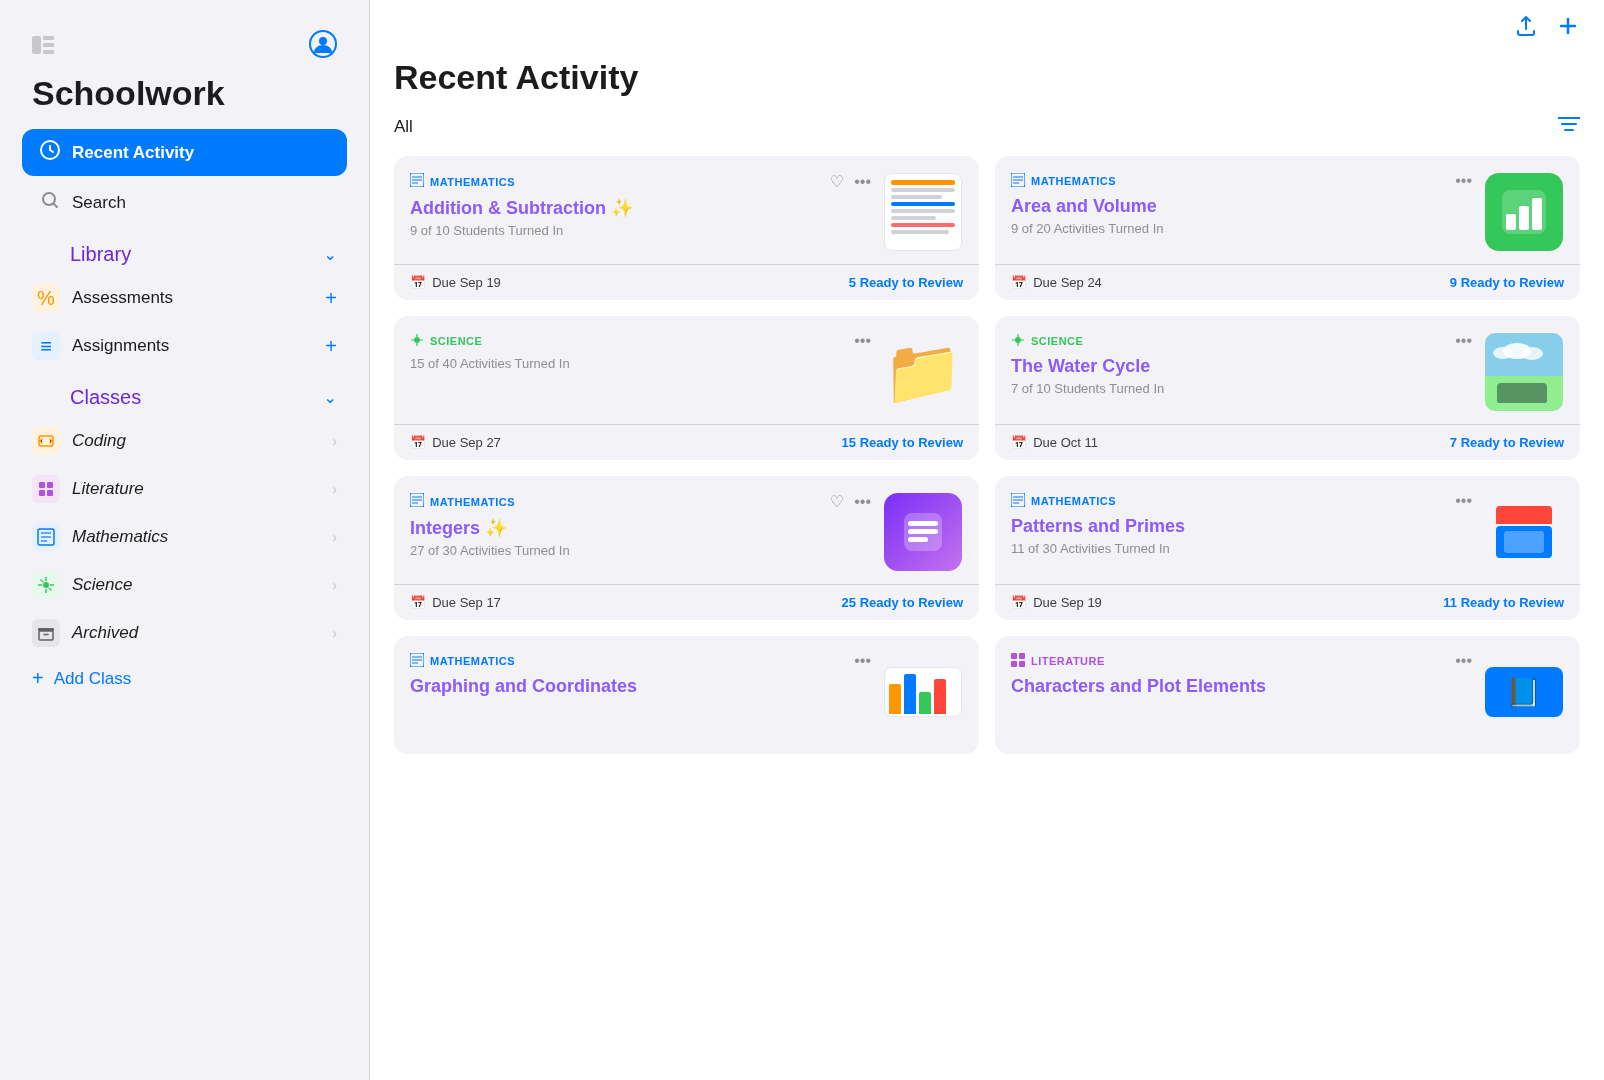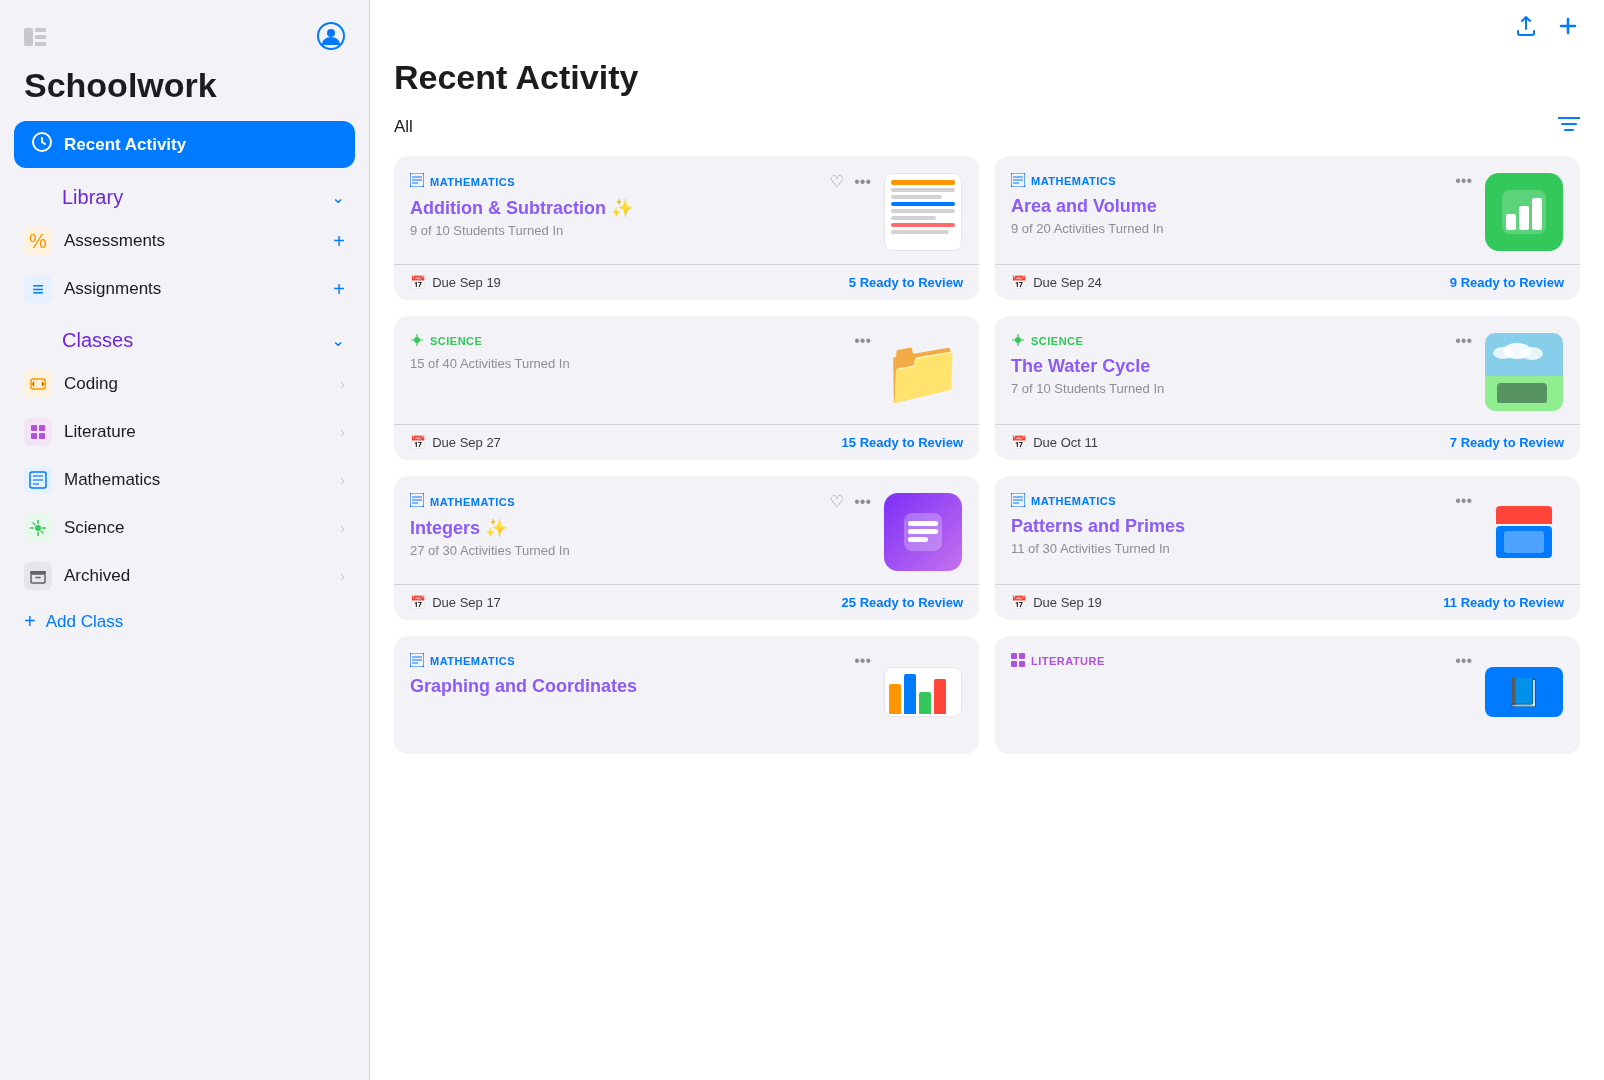--- a/index.html
+++ b/index.html
@@ -12,21 +12,21 @@
       overflow: hidden;
     }
 
     
     .sidebar {
       width: 370px;
       min-width: 370px;
       background: #f2f2f7;
       display: flex;
       flex-direction: column;
-      padding: 4px;
+      padding: 12px;
       border-right: 1px solid #d1d1d6;
       height: 100%;
     }
     .sidebar-top {
       display: flex;
       align-items: center;
       justify-content: space-between;
       padding: 18px 20px 10px 20px;
     }
     .sidebar-icon-btn {
@@ -132,20 +132,21 @@
       height: 28px;
       border-radius: 6px;
       display: flex;
       align-items: center;
       justify-content: center;
       font-size: 16px;
     }
     .class-label {
       font-size: 17px;
       color: #1c1c1e;
+      font-style: italic;
     }
     .class-chevron {
       color: #c7c7cc;
       font-size: 14px;
     }
     .add-class-btn {
       display: flex;
       align-items: center;
       gap: 10px;
       padding: 10px 20px;
@@ -367,20 +368,29 @@
   <div class="sidebar-nav-item active">
     <span class="nav-icon">
       <svg width="22" height="22" viewBox="0 0 22 22" fill="none">
         <circle cx="11" cy="11" r="9" stroke="white" stroke-width="2"></circle>
         <path d="M11 7v4l3 2" stroke="white" stroke-width="2" stroke-linecap="round"></path>
       </svg>
     </span>
     <span class="nav-label">Recent Activity</span>
   </div>
 
+  <div class="sidebar-nav-item">
+    <span class="nav-icon search-icon-svg">
+      <svg width="20" height="20" viewBox="0 0 20 20" fill="none">
+        <circle cx="9" cy="9" r="6" stroke="#8e8e93" stroke-width="2"></circle>
+        <path d="M13.5 13.5L17 17" stroke="#8e8e93" stroke-width="2" stroke-linecap="round"></path>
+      </svg>
+    </span>
+    <span class="nav-label">Search</span>
+  </div>
 
   <div class="sidebar-section-header">
     <span class="sidebar-section-title">Library</span>
     <span class="sidebar-chevron">⌄</span>
   </div>
 
   <div class="sidebar-lib-item">
     <div class="sidebar-lib-item-left">
       <span class="lib-icon" style="color:#ff9500; font-size:20px; background:#fff3e0; border-radius:6px; width:28px; height:28px; display:flex; align-items:center; justify-content:center;">%</span>
       <span class="lib-label">Assessments</span>
@@ -803,20 +813,21 @@
                       <rect x="0" y="8" width="6" height="6" rx="1" fill="#af52de"></rect>
                       <rect x="8" y="8" width="6" height="6" rx="1" fill="#af52de"></rect>
                     </svg>
                 </span>
                 <span class="card-subject-label literature">LITERATURE</span>
               </div>
               <div class="card-actions">
                 <span class="card-more">•••</span>
               </div>
             </div>
+            <div class="card-title">Characters and Plot Elements</div>
           </div>
           <div class="card-thumbnail">
             <div style="width:78px; height:50px; background:#007aff; border-radius:8px; display:flex; align-items:center; justify-content:center; font-size:28px;">📘</div>
           </div>
         </div>
       </div>
 
     </div>
   </div>
 </div>

